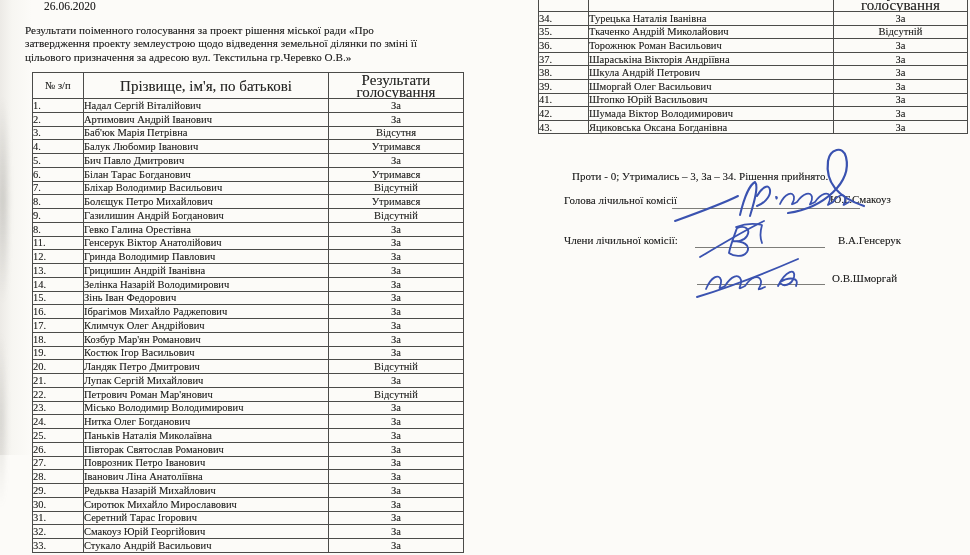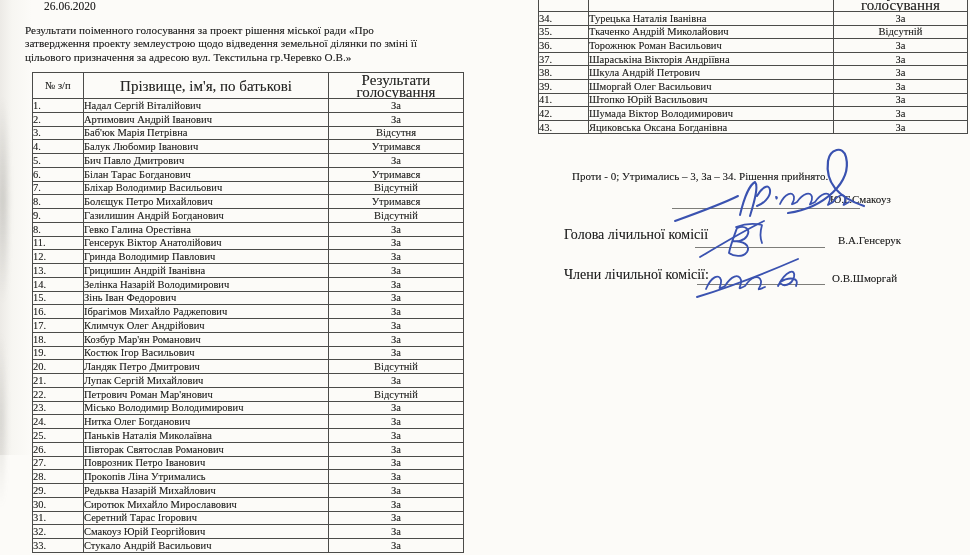--- a/index.html
+++ b/index.html
@@ -40,21 +40,21 @@
   .t-left thead tr { height:26px;padding-left:32px; }
   .t-left tbody tr { height:13.75px; }
 
   .t-right-wrap { position:absolute; left:538px; top:0px; width:431px; height:148px; overflow:hidden; }
   .t-right { margin-top:-15px; }
   .t-right thead tr { height:26px; }
   .t-right tbody tr { height:13.6px; }
 
   .summary-line { position:absolute; left:564px; top:170px; font-size:11px;margin-left:8px; }
 
-  .sig-label { position:absolute; font-size:14px;margin-top:33px; }
+  .sig-label { position:absolute; font-size:11px; }
   .lbl-head    { left:564px; top:194px; }
   .lbl-members { left:564px; top:234px; }
   .sig-name { position:absolute; font-size:11px; }
   .nm-head    { left:830px; top:193px; }
   .nm-member1 { left:838px; top:234px; }
   .nm-member2 { left:832px; top:272px; }
 
   .sig-rule { position:absolute; border-top:1px solid #7d7d79; height:0; }
   .rule-1 { left:672px; top:208px; width:188px; }
   .rule-2 { left:695px; top:247px; width:130px; }
@@ -251,21 +251,21 @@
           </tr>
 
           <tr>
             <td class="c-num">27.</td>
             <td class="c-name">Поврозник Петро Іванович</td>
             <td class="c-vote">За</td>
           </tr>
 
           <tr>
             <td class="c-num">28.</td>
-            <td class="c-name">Прокопів Ліна Утримались</td>
+            <td class="c-name">Іванович Ліна Анатоліївна</td>
             <td class="c-vote">За</td>
           </tr>
 
           <tr>
             <td class="c-num">29.</td>
             <td class="c-name">Редьква Назарій Михайлович</td>
             <td class="c-vote">За</td>
           </tr>
 
           <tr>

